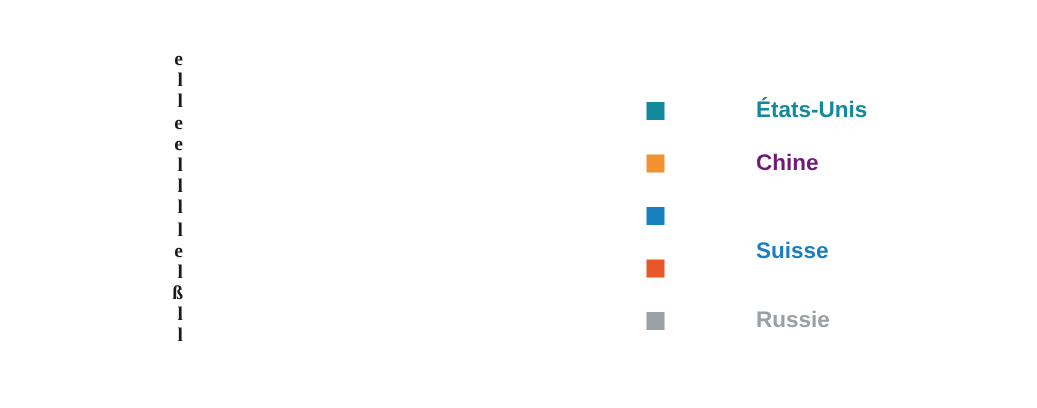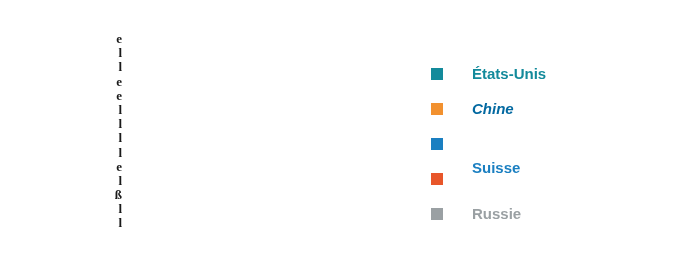--- a/index.html
+++ b/index.html
@@ -71,20 +71,21 @@
   #legend {
     position: absolute;
     left: 431px;
     top: 56px;
     width: 210px;
   }
   .legend-row {
     display: flex;
     align-items: center;
     height: 35px;
+    gap: 32px;
   }
   .legend-swatch {
     width: 12px;
     height: 12px;
     flex: 0 0 12px;
   }
   .legend-label {
     margin-left: 29px;
     font-size: 15px;
     font-weight: 700;
@@ -100,21 +101,21 @@
   <div id="axis-title"><span class="ch">e</span><span class="ch">l</span><span class="ch">l</span><span class="ch">e</span><span class="ch">e</span><span class="ch">l</span><span class="ch">l</span><span class="ch">l</span><span class="ch">l</span><span class="ch">e</span><span class="gap"></span><span class="ch">l</span><span class="ch">ß</span><span class="ch">l</span><span class="ch">l</span></div>
 
 
   <div id="legend">
       <div class="legend-row">
         <span class="legend-swatch" style="background: rgb(19, 138, 155);"></span>
         <span class="legend-label" style="color: rgb(19, 138, 155);">États-Unis</span>
       </div>
       <div class="legend-row">
         <span class="legend-swatch" style="background: rgb(242, 145, 47);"></span>
-        <span class="legend-label" style="color: #0369a1; font-style: italic;">Chine</span>
+        <span class="legend-label" style="color: #701a75;">Chine</span>
       </div>
       <div class="legend-row">
         <span class="legend-swatch" style="background: rgb(26, 127, 193);"></span>
         <span class="legend-label" style="color: rgb(26, 127, 193); margin-top: 48px;">Suisse</span>
       </div>
       <div class="legend-row">
         <span class="legend-swatch" style="background: rgb(232, 86, 42);"></span>
       </div>
       <div class="legend-row">
         <span class="legend-swatch" style="background: rgb(154, 160, 163);"></span>

